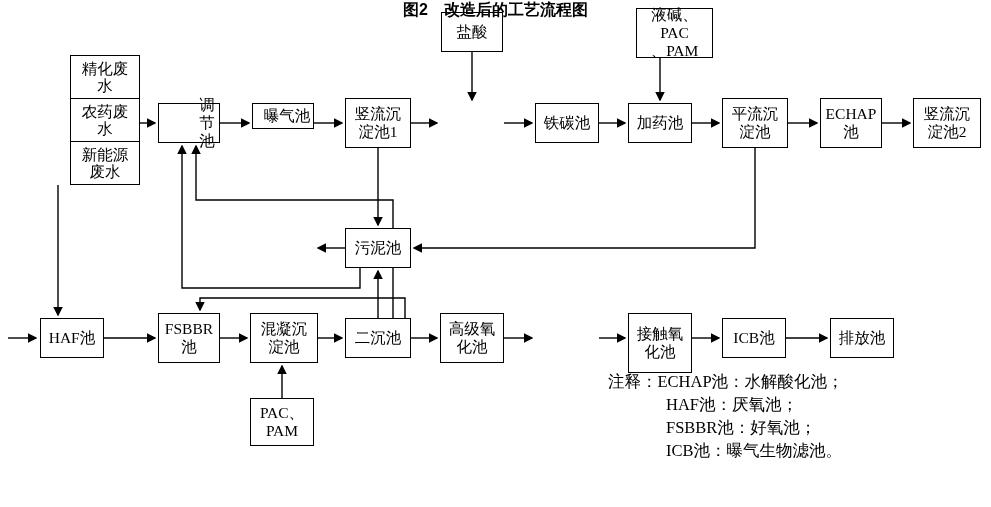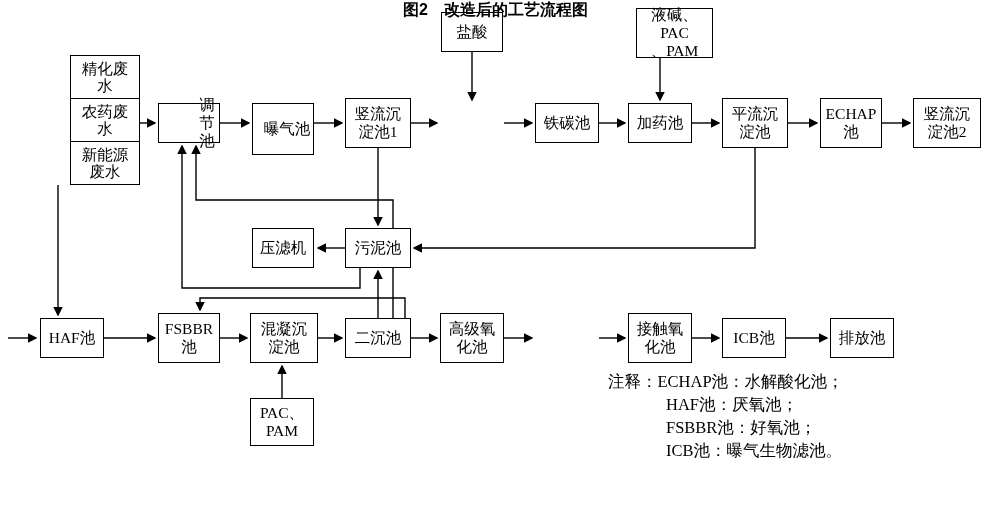--- a/index.html
+++ b/index.html
@@ -86,44 +86,43 @@
 水</div>
     <div class="cell">新能源
 废水</div>
   </div>
 
   <div class="node" style="left:441px; top:12px; width:62px; height:40px;">盐酸</div>
   <div class="node" style="left:636px; top:8px; width:77px; height:50px;">液碱、PAC
 、PAM</div>
 
   <div class="node" style="left:158px; top:103px; width:62px; height:40px;padding-left:36px;">调节池</div>
-  <div class="node" style="left:252px; top:103px; width:62px; height:52px;padding-left:8px;">曝气池</div>
+  <div class="node" style="left:252px; top:103px; width:62px; height:26px;padding-left:8px;">曝气池</div>
   <div class="node" style="left:345px; top:98px; width:66px; height:50px;">竖流沉
 淀池1</div>
   <div class="node" style="left:535px; top:103px; width:64px; height:40px;">铁碳池</div>
   <div class="node" style="left:628px; top:103px; width:64px; height:40px;text-align:center;">加药池</div>
   <div class="node" style="left:722px; top:98px; width:66px; height:50px;">平流沉
 淀池</div>
   <div class="node" style="left:820px; top:98px; width:62px; height:50px;">ECHAP
 池</div>
   <div class="node" style="left:913px; top:98px; width:68px; height:50px;">竖流沉
 淀池2</div>
 
-  <div class="node" style="left:252px; top:228px; width:62px; height:40px;">压滤机</div>
   <div class="node" style="left:345px; top:228px; width:66px; height:40px;">污泥池</div>
 
   <div class="node" style="left:40px; top:318px; width:64px; height:40px;">HAF池</div>
   <div class="node" style="left:158px; top:313px; width:62px; height:50px;">FSBBR
 池</div>
   <div class="node" style="left:250px; top:313px; width:68px; height:50px;">混凝沉
 淀池</div>
   <div class="node" style="left:345px; top:318px; width:66px; height:40px;">二沉池</div>
   <div class="node" style="left:440px; top:313px; width:64px; height:50px;">高级氧
 化池</div>
-  <div class="node" style="left:628px; top:313px; width:64px; height:50px;">接触氧
+  <div class="node" style="left:628px; top:313px; width:64px; height:60px;">接触氧
 化池</div>
   <div class="node" style="left:722px; top:318px; width:64px; height:40px;">ICB池</div>
   <div class="node" style="left:830px; top:318px; width:64px; height:40px;">排放池</div>
 
   <div class="node" style="left:250px; top:398px; width:64px; height:48px;">PAC、
 PAM</div>
 
   <div class="note" style="left:608px; top:371px;">注释：ECHAP池：水解酸化池；</div>
   <div class="note" style="left:666px; top:394px;">HAF池：厌氧池；</div>
   <div class="note" style="left:666px; top:417px;">FSBBR池：好氧池；</div>

